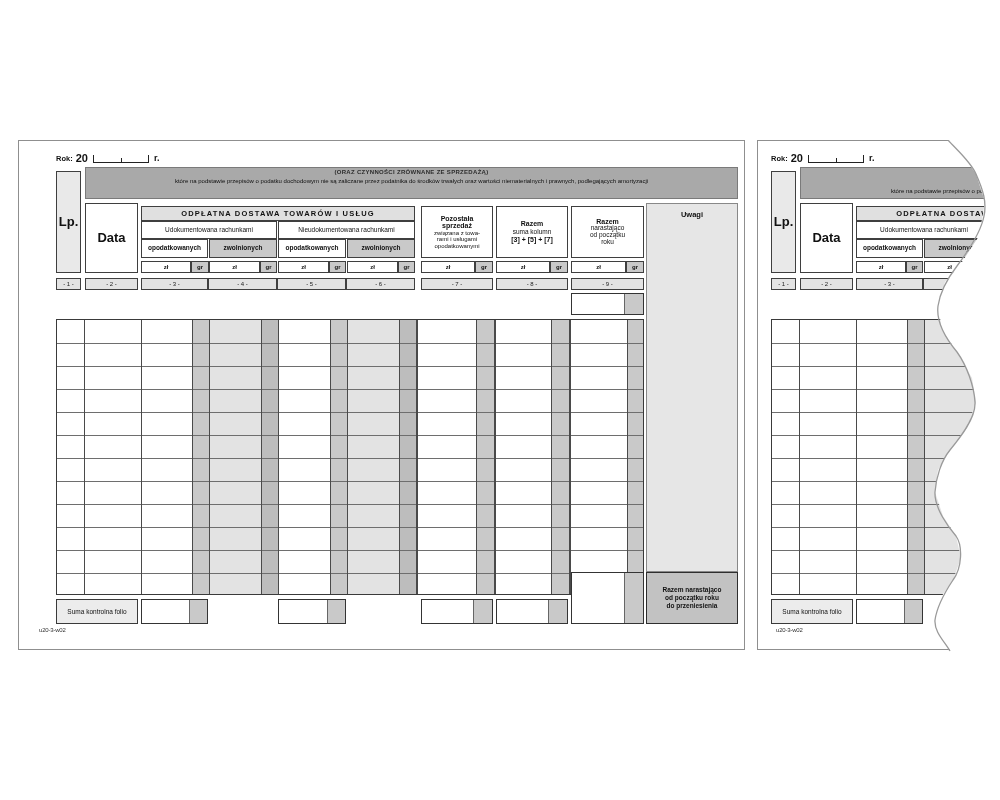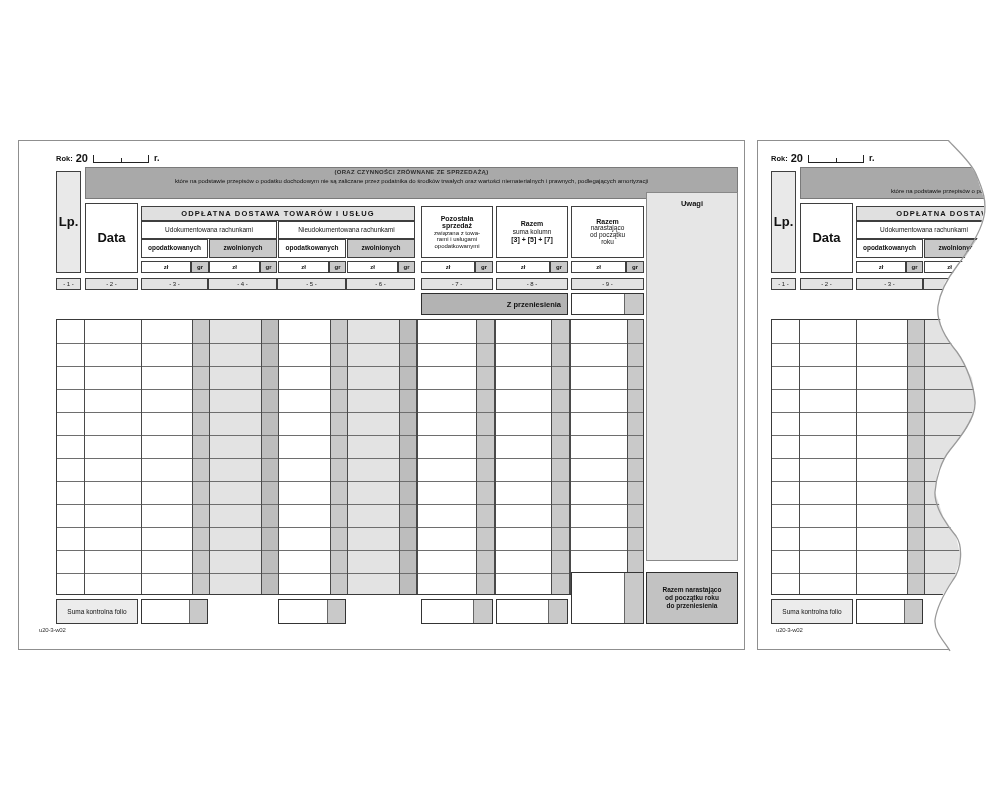--- a/index.html
+++ b/index.html
@@ -105,21 +105,21 @@
       <div class="b7">[3] + [5] + [7]</div>
     </div>
 
     <div class="cell" style="left:552px;top:65px;width:73px;height:52px;flex-direction:column;">
       <div class="b7">Razem</div>
       <div class="r65">narastająco</div>
       <div class="r65">od początku</div>
       <div class="r65">roku</div>
     </div>
 
-    <div class="abs uwagi-block b75" style="left:627px;top:51px;width:92px;height:369px;">
+    <div class="abs uwagi-block b75" style="left:627px;top:62px;width:92px;height:369px;">
       <span>Uwagi</span>
     </div>
 
     <div class="cell zl" style="left:122px;top:120px;width:50px;height:12px;">zł</div>
     <div class="cell zl gray" style="left:172px;top:120px;width:18px;height:12px;">gr</div>
     <div class="cell zl" style="left:190px;top:120px;width:51px;height:12px;">zł</div>
     <div class="cell zl gray" style="left:241px;top:120px;width:17px;height:12px;">gr</div>
     <div class="cell zl" style="left:259px;top:120px;width:51px;height:12px;">zł</div>
     <div class="cell zl gray" style="left:310px;top:120px;width:17px;height:12px;">gr</div>
     <div class="cell zl" style="left:328px;top:120px;width:51px;height:12px;">zł</div>
@@ -134,23 +134,20 @@
     <div class="cell numbox" style="left:37px;top:137px;width:25px;height:12px;">- 1 -</div>
     <div class="cell numbox" style="left:66px;top:137px;width:53px;height:12px;">- 2 -</div>
     <div class="cell numbox" style="left:122px;top:137px;width:67px;height:12px;">- 3 -</div>
     <div class="cell numbox" style="left:189px;top:137px;width:69px;height:12px;">- 4 -</div>
     <div class="cell numbox" style="left:258px;top:137px;width:69px;height:12px;">- 5 -</div>
     <div class="cell numbox" style="left:327px;top:137px;width:69px;height:12px;">- 6 -</div>
     <div class="cell numbox" style="left:402px;top:137px;width:72px;height:12px;">- 7 -</div>
     <div class="cell numbox" style="left:477px;top:137px;width:72px;height:12px;">- 8 -</div>
     <div class="cell numbox" style="left:552px;top:137px;width:73px;height:12px;">- 9 -</div>
 
-    <div class="abs carry b75" style="left:402px;top:152px;width:147px;height:22px;">
-      <span>Z przeniesienia</span>
-    </div>
     <div class="valbox" style="left:552px;top:152px;width:73px;height:22px;">
       <div class="strip" style="width:18px;"></div>
     </div>
 
     <div class="grid" id="grid-left" style="left:37px;top:178px;width:588px;height:276px;">
         <div class="stripe" style="left: 135px; width: 17px; background: rgb(201, 201, 201);"></div>
         <div class="stripe" style="left: 152px; width: 52px; background: rgb(227, 227, 227);"></div>
         <div class="stripe" style="left: 204px; width: 17px; background: rgb(189, 189, 189);"></div>
         <div class="stripe" style="left: 273px; width: 17px; background: rgb(201, 201, 201);"></div>
         <div class="stripe" style="left: 290px; width: 52px; background: rgb(227, 227, 227);"></div>

